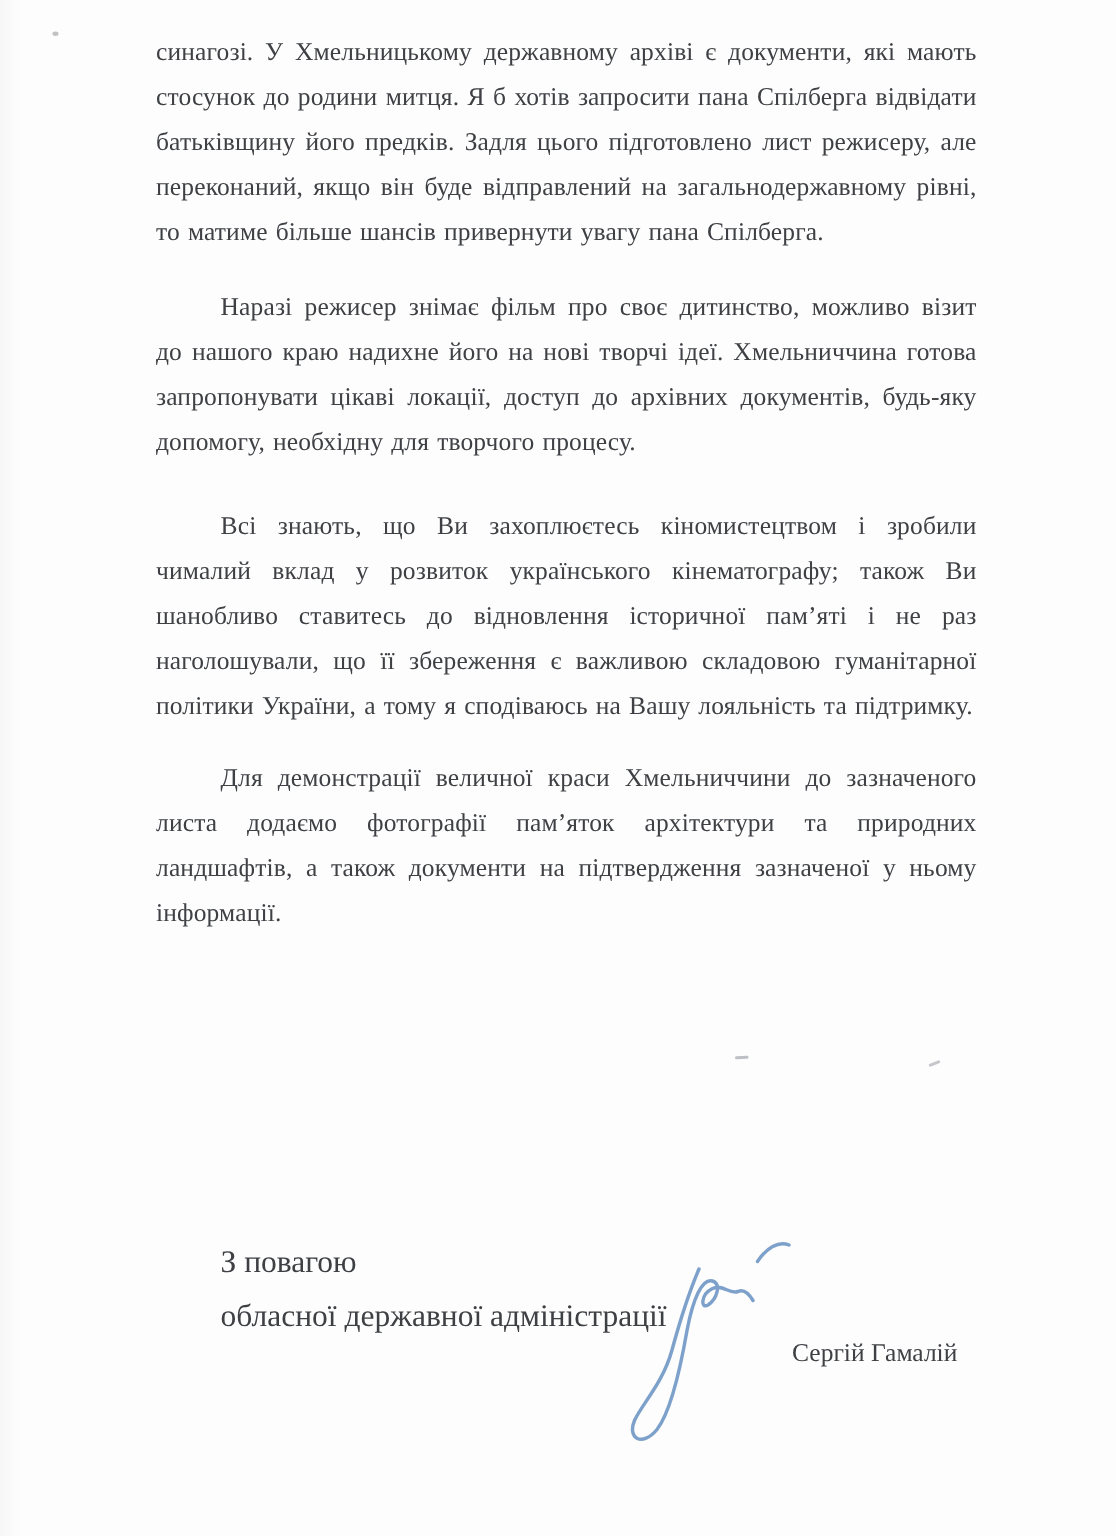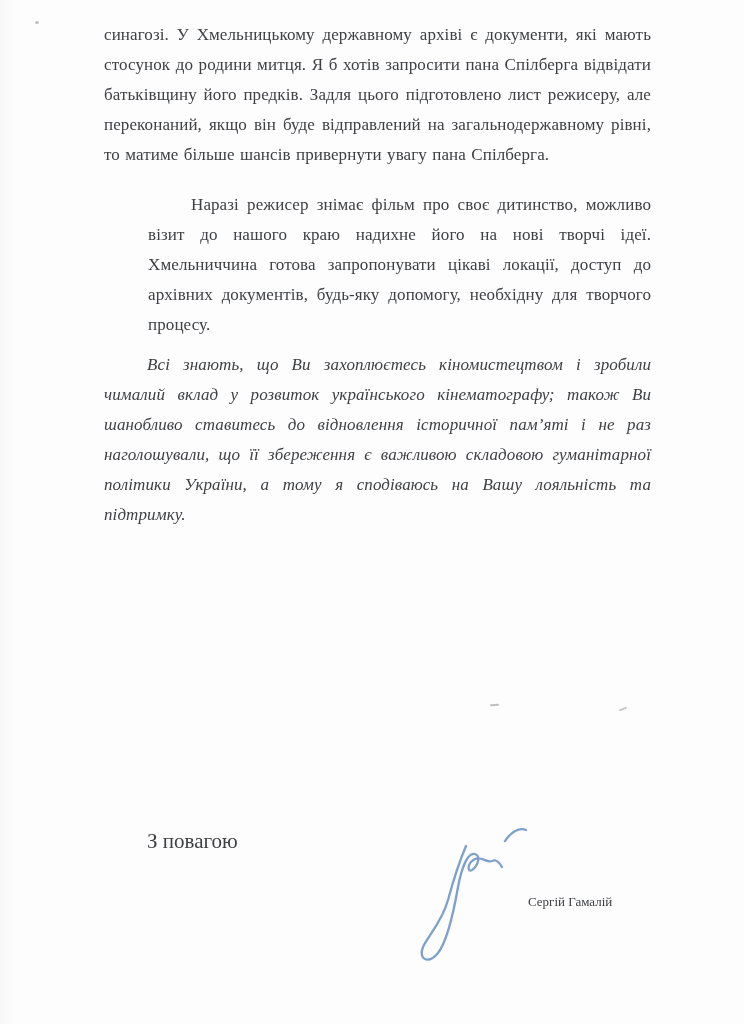--- a/index.html
+++ b/index.html
@@ -30,38 +30,38 @@
   .para {
     margin: 0;
     font-size: 17px;
     line-height: 30px;
     text-align: justify;
     text-indent: 43px;
     word-spacing: 1px;
     letter-spacing: 0.1px;
   }
   .para.continuation { text-indent: 0; }
-  .para.gap-lg { margin-top: 20px; margin-left: 44px; }
-  .para.gap-sm { margin-top: 10px; font-style: italic; }
+  .para.gap-lg { margin-top: 20px; }
+  .para.gap-sm { margin-top: 26px; }
   .para.gap-md { margin-top: 18px; }
   .closing {
     position: absolute;
     left: 147px;
     top: 823px;
   }
   .closing div {
     font-size: 21px;
     line-height: 36px;
     white-space: nowrap;
   }
   .signer-name {
     position: absolute;
     left: 528px;
     top: 890px;
-    font-size: 13px;
+    font-size: 17px;
     line-height: 24px;
     white-space: nowrap;
   }
   .sig-svg {
     position: absolute;
     left: 408px;
     top: 814px;
     width: 130px;
     height: 150px;
   }
@@ -103,24 +103,26 @@
 <div class="page">
 
   <div class="speck dot"></div>
   <div class="speck dash1"></div>
   <div class="speck dash2"></div>
 
   <div class="letter-body">
     <p class="para continuation">синагозі.  У Хмельницькому державному архіві є документи, які мають стосунок до родини митця. Я б хотів запросити пана Спілберга відвідати батьківщину його предків. Задля цього підготовлено лист режисеру, але переконаний, якщо він буде відправлений на загальнодержавному рівні, то матиме більше шансів привернути увагу пана Спілберга.</p>
     <p class="para gap-lg">Наразі режисер знімає фільм про своє дитинство, можливо візит до нашого краю надихне його на нові творчі ідеї. Хмельниччина готова запропонувати цікаві локації, доступ до архівних документів, будь-яку допомогу, необхідну для творчого процесу.</p>
     <p class="para gap-sm">Всі знають, що Ви захоплюєтесь кіномистецтвом і зробили чималий вклад у розвиток українського кінематографу; також Ви шанобливо ставитесь до відновлення історичної пам’яті і не раз наголошували, що її збереження є важливою складовою гуманітарної політики України, а тому я сподіваюсь на Вашу лояльність та підтримку.</p>
+    <p class="para gap-md">Для демонстрації величної краси Хмельниччини до зазначеного листа додаємо фотографії пам’яток архітектури та природних ландшафтів, а також документи на підтвердження зазначеної у ньому інформації.</p>
   </div>
 
   <div class="closing">
     <div>З повагою</div>
+    <div>обласної державної адміністрації</div>
   </div>
 
   <svg class="sig-svg" viewBox="0 0 130 150" aria-hidden="true">
     <path class="sig-stroke" d="M 97,27 C 103,18 111,13 118,16" stroke="#6f97c4"></path>
     <path class="sig-stroke" d="M 58,32 C 52,46 46,64 40,86 C 34,108 20,122 15,133 C 10,145 20,151 30,139 C 40,126 46,96 50,73 C 54,52 60,38 67,40 C 73,42 70,52 64,56 C 59,59 59,49 67,45 C 74,42 78,49 84,47 C 88,45 91,48 94,53" stroke="#6f97c4"></path>
   </svg>
 
   <div class="signer-name">Сергій Гамалій</div>
 
 </div>

